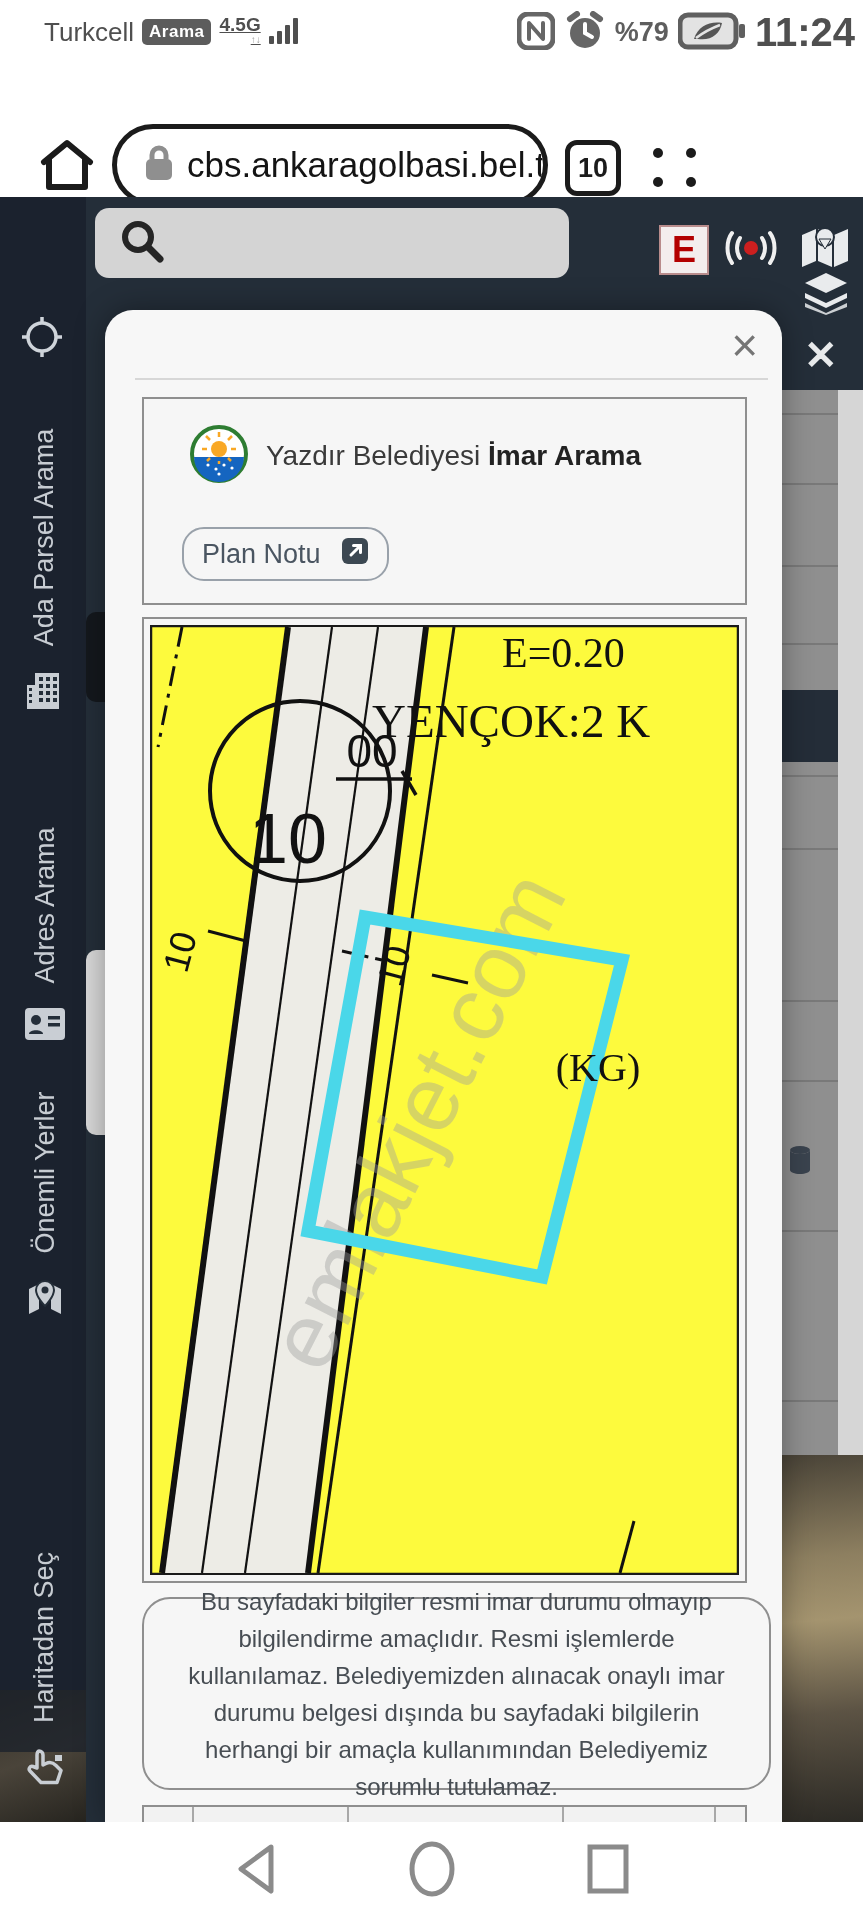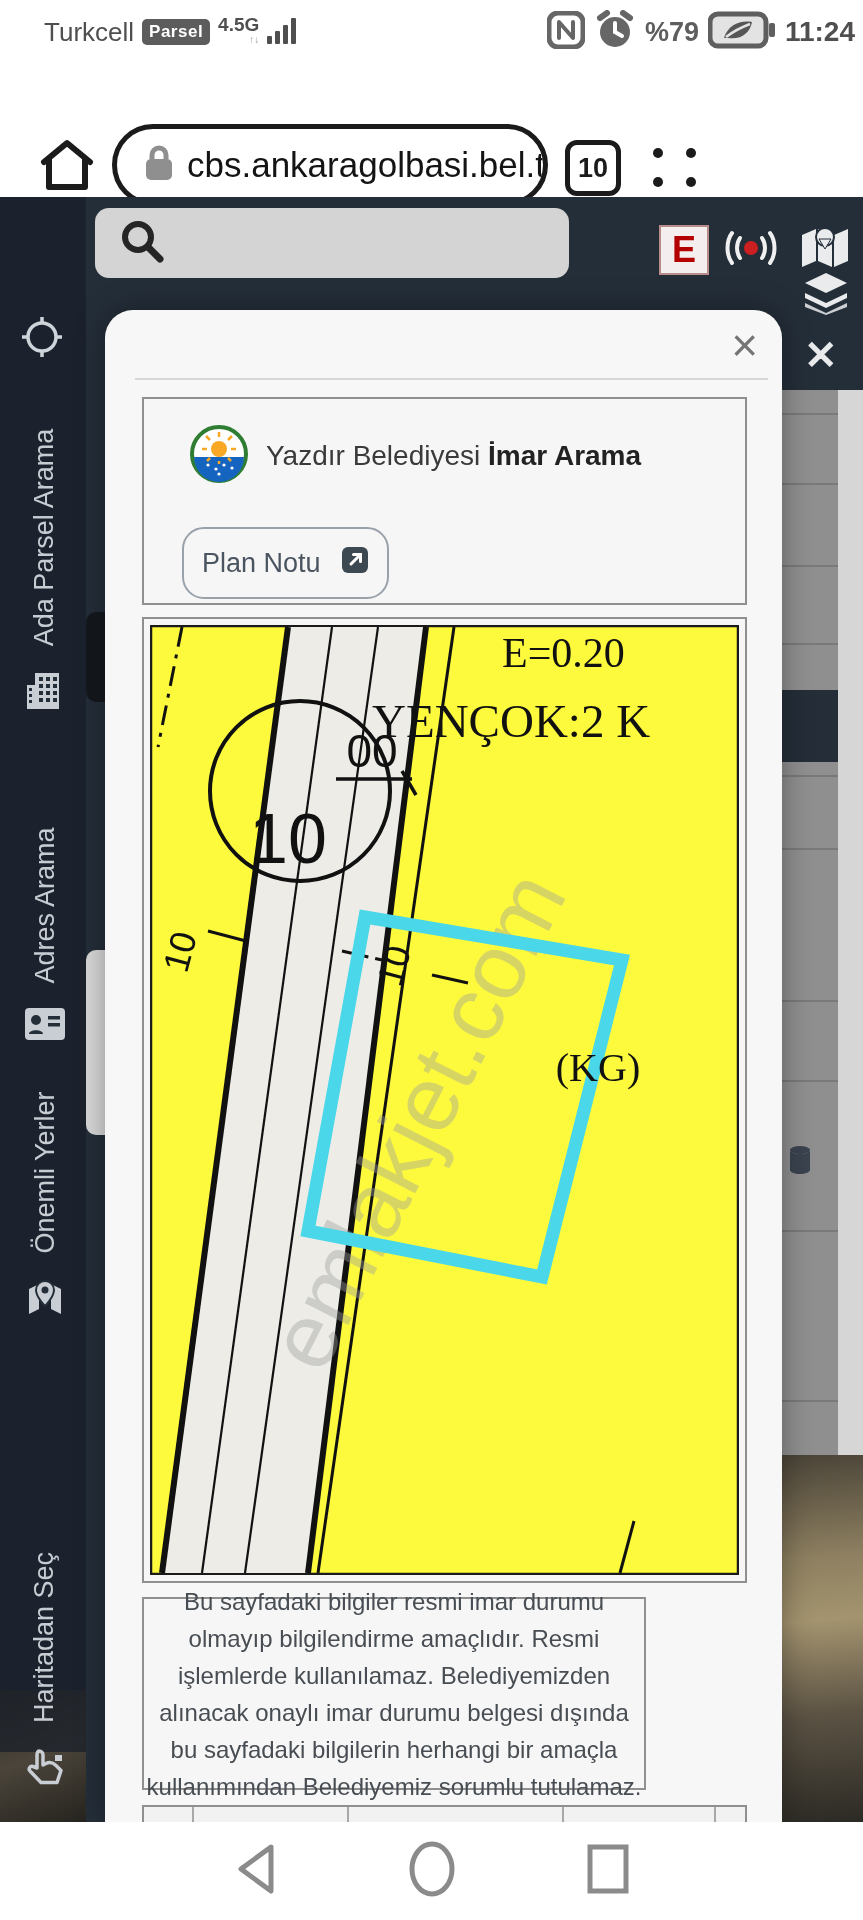--- a/index.html
+++ b/index.html
@@ -6,25 +6,25 @@
   body{width:863px;height:1920px;position:relative;overflow:hidden;
        font-family:"Liberation Sans",sans-serif;background:#fff;}
   .abs{position:absolute;}
 
   
   .status-bar{left:0;top:0;width:863px;height:60px;background:#fff;color:#595959;}
   .sb-left{left:44px;top:14px;display:flex;align-items:center;gap:8px;}
   .carrier{font-size:26px;color:#4f4f4f;}
   .volte{background:#5c5c5c;color:#fff;font-size:17px;font-weight:bold;
          padding:3px 7px;border-radius:5px;letter-spacing:.5px;}
-  .net{font-size:19px;font-weight:bold;color:#4f4f4f;line-height:15px;text-align:right;}
+  .net{font-size:19px;font-weight:bold;color:#4f4f4f;line-height:15px;text-align:right;text-decoration:underline;}
   .net small{display:block;font-size:10px;color:#9a9a9a;font-weight:normal;}
   .sb-right{right:8px;top:10px;display:flex;align-items:center;gap:9px;color:#666;font-weight:bold;}
   .battpct{font-size:27px;color:#5e5e5e;}
-  .clock-txt{font-size:28px;color:#4f4f4f;}
+  .clock-txt{font-size:40px;color:#4f4f4f;}
 
   
   .browser-bar{left:0;top:60px;width:863px;height:137px;background:#fff;}
   .url-pill{left:112px;top:64px;width:436px;height:82px;border:5px solid #1b1b1b;
             border-radius:44px;display:flex;align-items:center;padding:0 0 0 26px;
             box-sizing:border-box;overflow:hidden;background:#fff;}
   .url-text{font-size:35px;color:#141414;margin-left:12px;white-space:nowrap;}
   .tab-box{left:565px;top:80px;width:56px;height:56px;border:5px solid #1b1b1b;
            border-radius:12px;box-sizing:border-box;display:flex;align-items:center;
            justify-content:center;font-size:27px;font-weight:bold;color:#1b1b1b;}
@@ -60,42 +60,42 @@
   .modal{left:105px;top:310px;width:677px;height:1512px;background:#f7f7f7;
          border-radius:28px 28px 0 0;box-shadow:0 0 30px rgba(0,0,0,.35);}
   .modal-x{right:24px;top:12px;font-size:46px;color:#757575;line-height:46px;}
   .modal-div{left:30px;top:68px;width:633px;height:0;border-top:2px solid #d7d7d7;}
   .card{border:2px solid #8f8f8f;background:#f6f6f6;box-sizing:border-box;}
   .hdr-card{left:37px;top:87px;width:605px;height:208px;}
   .hdr-row{left:46px;top:26px;display:flex;align-items:center;gap:18px;}
   .title{font-size:28px;color:#3a3a3a;}
   .title b{color:#222;}
   .btn-row{left:38px;top:128px;display:flex;gap:6px;}
-  .btn{height:72px;border:2px solid #99a1aa;border-radius:22px;display:flex;
+  .btn{height:54px;border:2px solid #99a1aa;border-radius:22px;display:flex;
        align-items:center;gap:20px;padding:0 18px;background:#f6f6f6;
        font-size:27px;color:#4a5561;box-sizing:border-box;}
   .map-card{left:37px;top:307px;width:605px;height:966px;padding:6px;}
-  .disc-card{left:37px;top:1287px;width:504px;height:193px;display:flex;
-             align-items:center;justify-content:center;}
+  .disc-card{left:37px;top:1287px;width:629px;height:193px;display:flex;
+             align-items:center;justify-content:center;border-radius:28px;}
   .disc-text{font-size:24px;line-height:37px;color:#474d53;text-align:center;
              width:540px;}
   .tbl-card{left:37px;top:1495px;width:605px;height:60px;background:#f2f2f2;}
   .tbl-card .vline{position:absolute;top:0;width:0;height:60px;border-left:2px solid #a8a8a8;}
 
   
   .nav-bar{left:0;top:1822px;width:863px;height:98px;background:#fff;
            display:flex;align-items:center;justify-content:center;gap:128px;}
 </style>
 </head>
 <body>
 
 <div class="abs status-bar">
   <div class="abs sb-left">
     <span class="carrier">Turkcell</span>
-    <span class="volte">Parsel</span>
+    <span class="volte">Arama</span>
     <span class="net"><span>4.5G</span><small>↑↓</small></span>
     <span>
       <svg width="36" height="32" viewBox="0 0 36 32">
           <g fill="#4f4f4f">
         <rect x="0" y="22" width="5" height="8" rx="1"></rect>
             <rect x="8" y="17" width="5" height="13" rx="1"></rect>
         <rect x="16" y="11" width="5" height="19" rx="1"></rect>
             <rect x="24" y="4" width="5" height="26" rx="1"></rect>
           </g>
         </svg>

